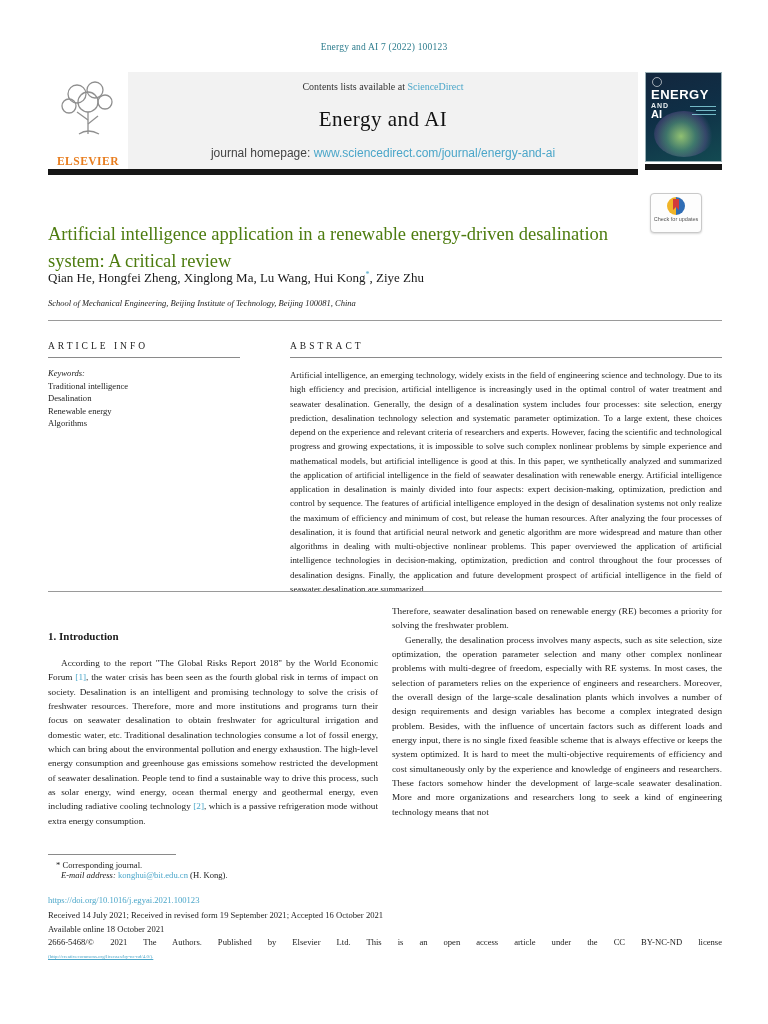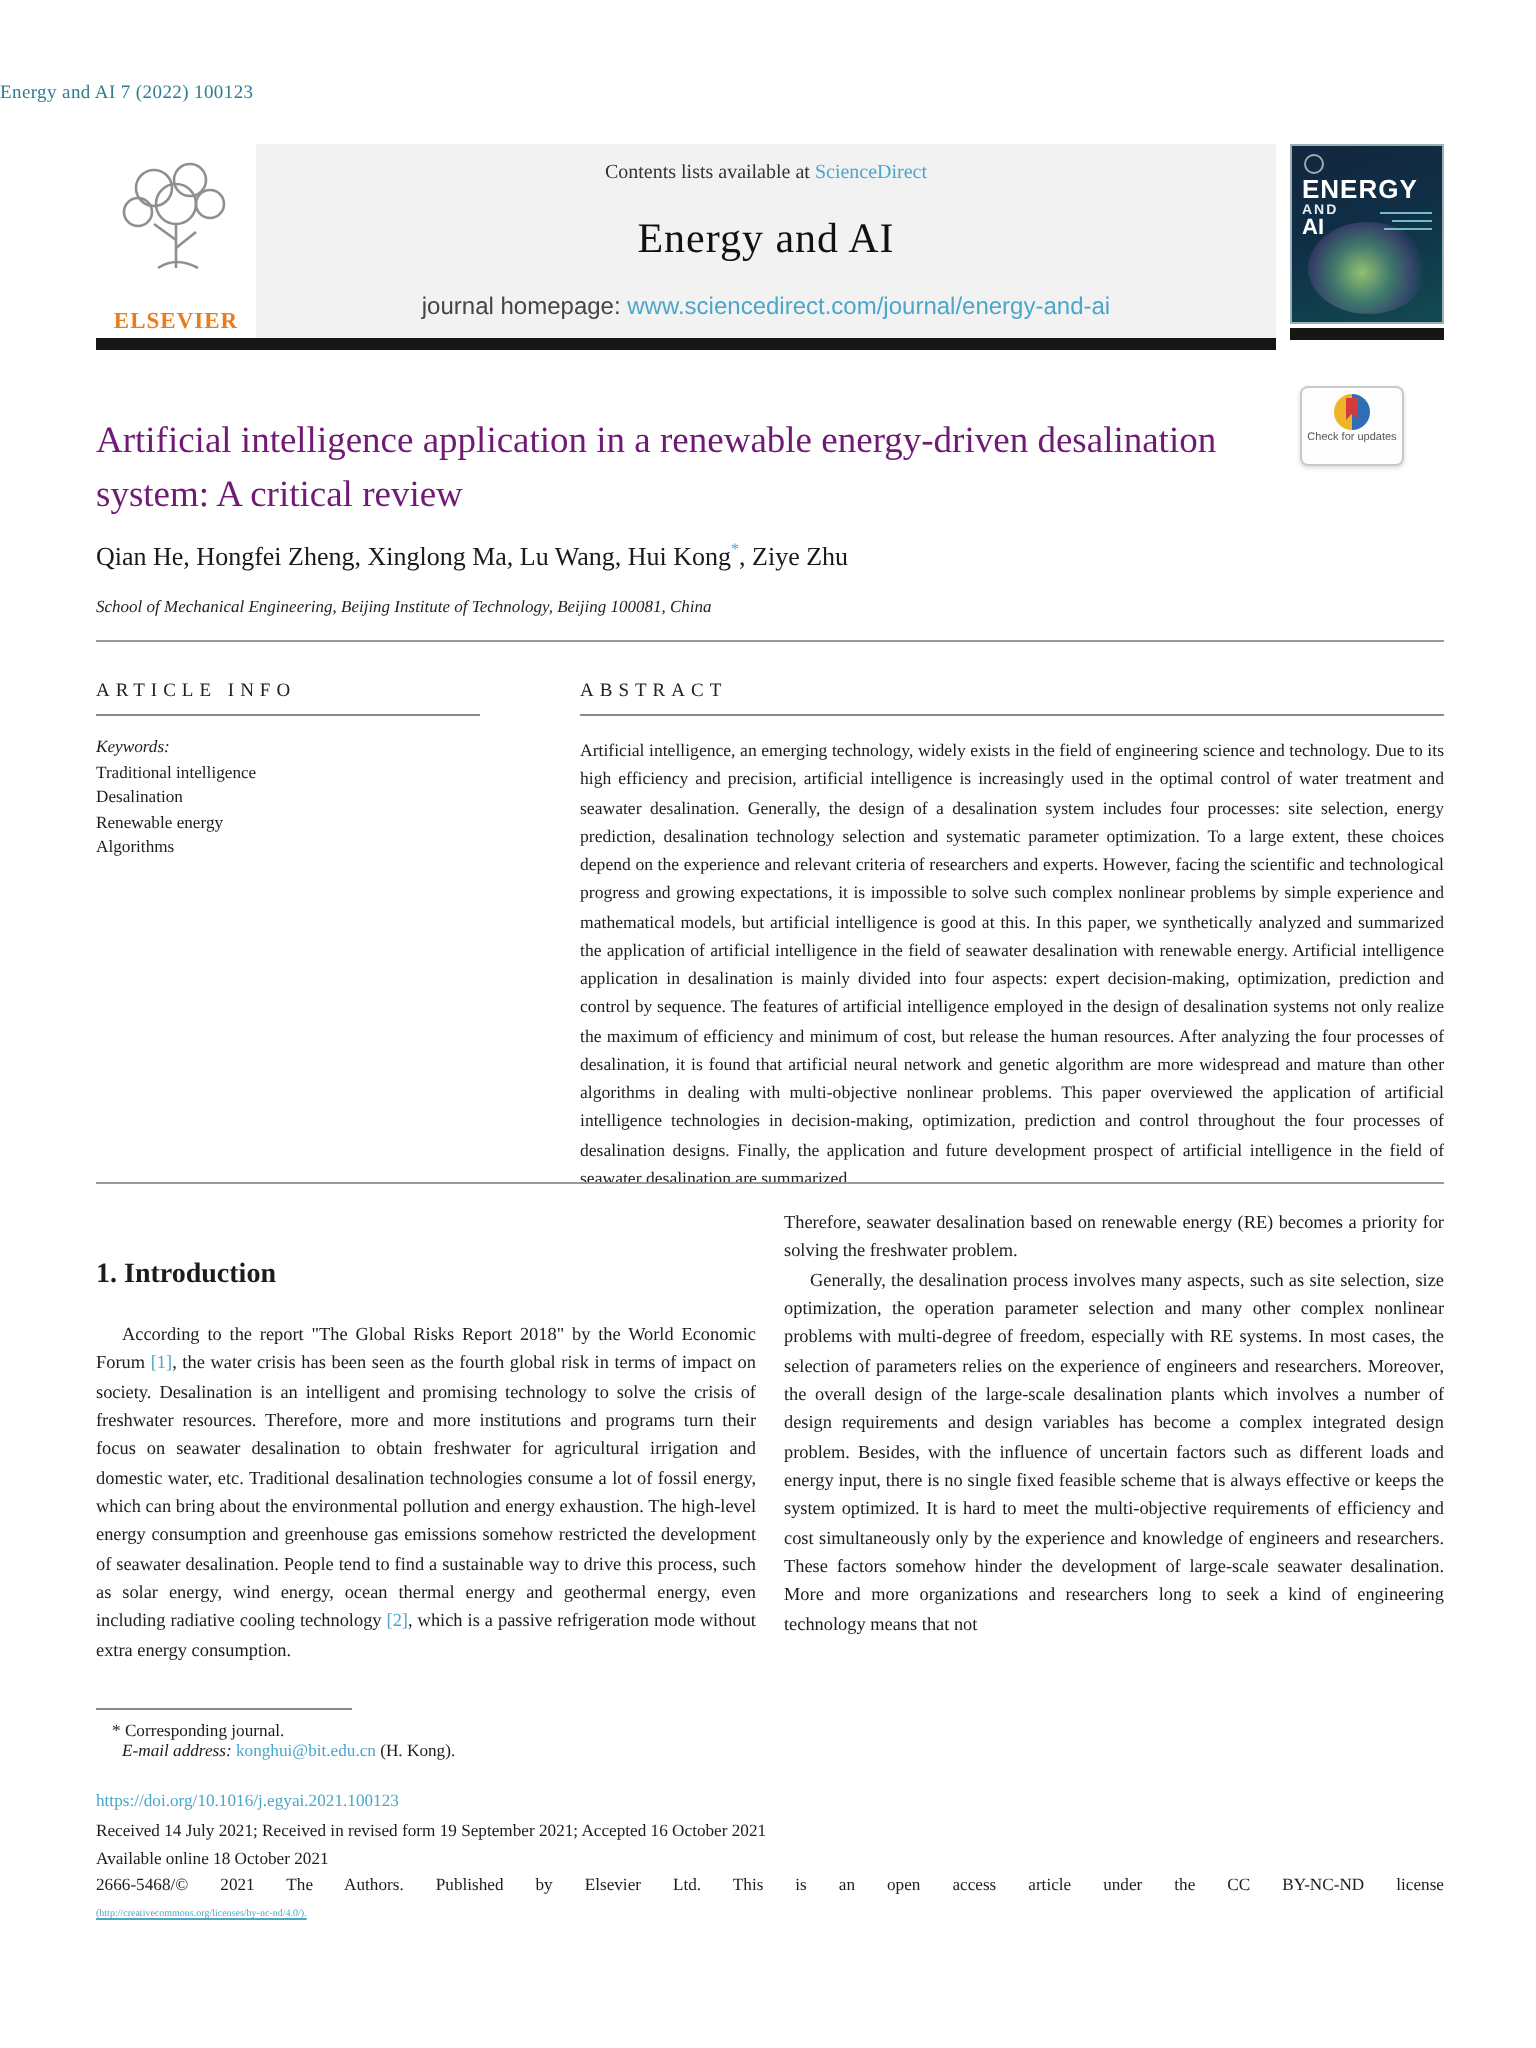--- a/index.html
+++ b/index.html
@@ -3,21 +3,21 @@
 <meta charset="utf-8">
 <style>
   * { margin:0; padding:0; box-sizing:border-box; }
   html,body { background:#ffffff; }
   .page {
     position:relative; width:768px; height:1024px; background:#fff;
     font-family:"Liberation Serif", serif; color:#1c1c1c; overflow:hidden;
   }
   .journal-ref {
     position:absolute; top:42px; left:0; width:100%;
-    text-align:left; font-size:9.5px; color:#2e7d8e; letter-spacing:.2px;
+    text-align:center; font-size:9.5px; color:#2e7d8e; letter-spacing:.2px;
   }
   
   .header-row { position:absolute; top:72px; left:48px; width:674px; }
   .header-main { position:absolute; left:0; top:0; width:590px; height:97px; display:flex; }
   .logo-cell { width:80px; background:#fff; position:relative; }
   .logo-text { position:absolute; bottom:2px; left:0; width:100%; text-align:center;
     color:#e87d1e; font-size:11.5px; font-weight:bold; letter-spacing:.5px; }
   .gray-cell { flex:1; background:#f2f2f2; display:flex; flex-direction:column;
     justify-content:space-between; padding:9px 10px; text-align:center; }
   .contents-line { font-size:10px; color:#333; }
@@ -36,22 +36,22 @@
   .cover-t2 { position:relative; color:#e8eef0; font-family:"Liberation Sans",sans-serif;
     font-weight:bold; font-size:7px; letter-spacing:1px; }
   .cover-t3 { position:relative; color:#fff; font-family:"Liberation Sans",sans-serif;
     font-weight:bold; font-size:11px; line-height:1; }
   .cover-mark { position:absolute; top:4px; left:6px; width:10px; height:10px; border-radius:50%;
     border:1px solid rgba(255,255,255,.6); }
   .cover-lines { position:absolute; top:30px; right:5px; text-align:right; }
   .cover-lines div { height:1.5px; background:rgba(140,220,230,.8); margin:2.5px 0 0 auto; }
   .cover-bar { position:absolute; left:597px; top:92px; width:77px; height:6px; background:#161616; }
   
-  .title { position:absolute; top:208px; left:48px; width:612px;
-    font-size:18.5px; line-height:1.45; color:#701a75; }
+  .title { position:absolute; top:221px; left:48px; width:612px;
+    font-size:18.5px; line-height:1.45; color:#4d7c0f; }
   .badge { position:absolute; top:193px; left:650px; width:52px; height:40px;
     border:1px solid #c9c9c9; border-radius:4px; background:#fdfdfd;
     box-shadow:0 1px 2px rgba(0,0,0,.15); text-align:center; cursor:pointer; }
   .badge-circle { width:18px; height:18px; border-radius:50%; margin:3px auto 1px;
     background:linear-gradient(90deg,#f0b429 50%, #2f6db5 50%); position:relative; }
   .badge-ribbon { position:absolute; left:6px; top:2px; width:6px; height:11px; background:#d23b3b;
     clip-path:polygon(0 0,100% 0,100% 100%,50% 72%,0 100%); }
   .badge-label { font-family:"Liberation Sans",sans-serif; font-size:5.5px; color:#555; line-height:1.25; }
   .authors { position:absolute; top:270px; left:48px; width:640px; font-size:13px; color:#1a1a1a; }
   .authors sup { color:#4ba6c9; font-size:8px; }
@@ -66,21 +66,21 @@
   .block-heading { font-size:9.5px; color:#222; letter-spacing:3px; margin-bottom:6px; }
   .heading-rule { border:none; border-top:.8px solid #8a8a8a; margin:0 0 10px 0; }
   .kw-label { font-style:italic; font-size:8.6px; margin-bottom:2px; }
   .kw-item { font-size:8.6px; line-height:1.45; }
   .abstract-text { font-size:8.8px; line-height:1.62; text-align:justify; color:#1c1c1c; }
   
   .body-cols { position:absolute; top:604px; left:48px; width:674px; height:252px;
     display:flex; overflow:hidden; }
   .col-left { width:330px; margin-right:14px; }
   .col-right { width:330px; }
-  .section-heading { font-weight:bold; font-size:14px; margin-top:26px; margin-bottom:14px; }
+  .section-heading { font-weight:bold; font-size:11px; margin-top:26px; margin-bottom:14px; }
   .body-para { font-size:9.2px; line-height:1.56; text-align:justify; }
   .indent { text-indent:13px; }
   .ref-link { color:#4ba6c9; text-decoration:none; }
   
   .footnote { position:absolute; top:854px; left:48px; width:330px; font-size:8.6px; }
   .footnote-rule { width:128px; border:none; border-top:.8px solid #8a8a8a; margin:0 0 5px 0; }
   .fn-line1 { padding-left:8px; }
   .fn-line2 { padding-left:13px; }
   .fn-line2 .em { font-style:italic; }
   

